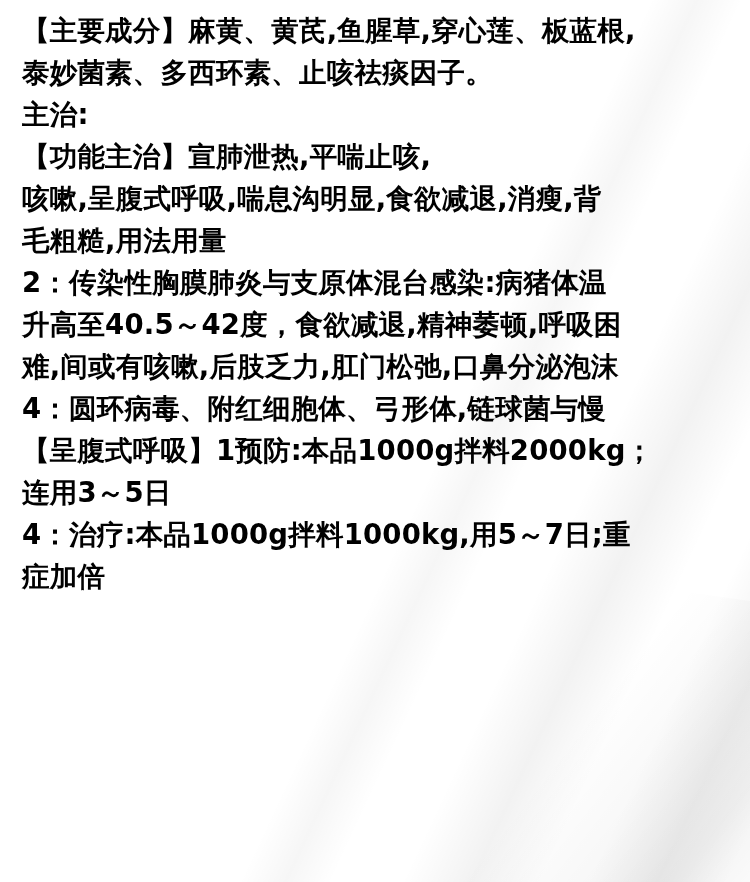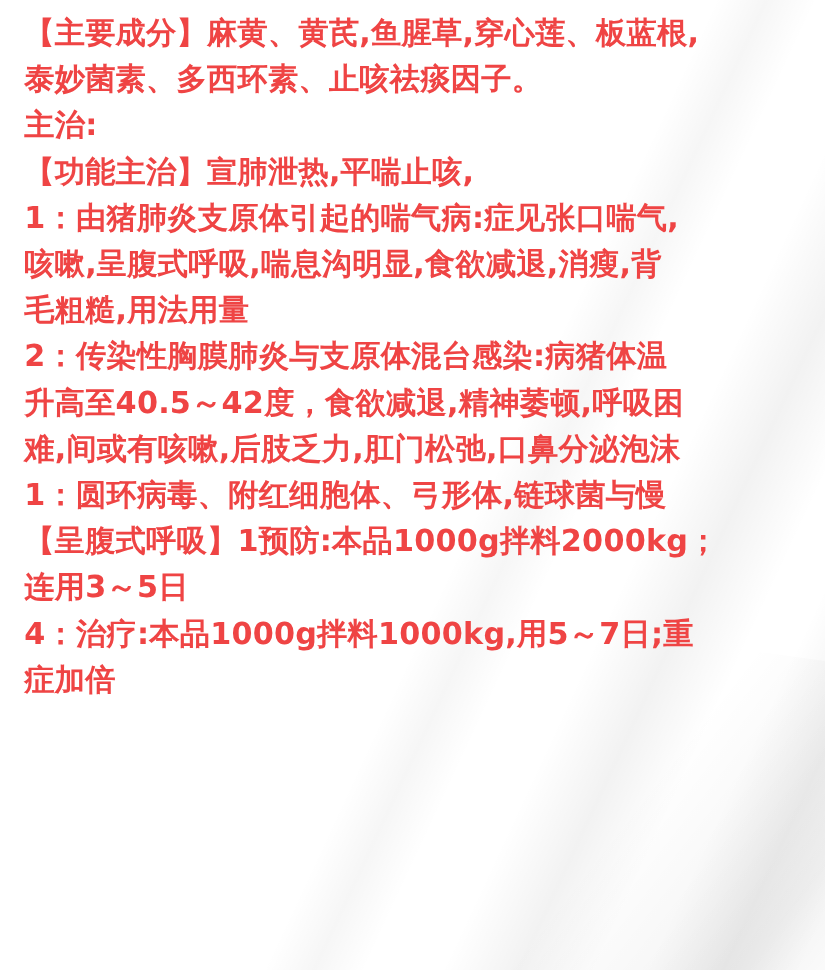--- a/index.html
+++ b/index.html
@@ -35,44 +35,43 @@
     background: linear-gradient(120deg, rgba(0,0,0,0.00) 40%, rgba(0,0,0,0.05) 70%, rgba(0,0,0,0.00) 86%);
     transform: rotate(8deg);
   }
   .doc {
     position: relative;
     z-index: 1;
     padding: 10px 14px 0 22px;
     box-sizing: border-box;
   }
   .para {
-    color: #ef4444;
+    color: #000000;
     font-weight: 700;
     font-size: 27.5px;
     line-height: 41px;
     letter-spacing: 0.2px;
     text-align: left;
     margin: 0 0 1px 0;
     white-space: pre-wrap;
   }
 </style>
 </head>
 <body>
 
 <div class="bg-streaks"></div>
 
 <div class="doc">
   <p class="para">【主要成分】麻黄、黄芪,鱼腥草,穿心莲、板蓝根,</p>
   <p class="para">泰妙菌素、多西环素、止咳祛痰因子。</p>
   <p class="para">主治:</p>
   <p class="para">【功能主治】宣肺泄热,平喘止咳,</p>
-  <p class="para">1：由猪肺炎支原体引起的喘气病:症见张口喘气,</p>
   <p class="para">咳嗽,呈腹式呼吸,喘息沟明显,食欲减退,消瘦,背</p>
   <p class="para">毛粗糙,用法用量</p>
   <p class="para">2：传染性胸膜肺炎与支原体混台感染:病猪体温</p>
   <p class="para">升高至40.5～42度，食欲减退,精神萎顿,呼吸困</p>
   <p class="para">难,间或有咳嗽,后肢乏力,肛门松弛,口鼻分泌泡沫</p>
-  <p class="para">1：圆环病毒、附红细胞体、弓形体,链球菌与慢</p>
+  <p class="para">4：圆环病毒、附红细胞体、弓形体,链球菌与慢</p>
   <p class="para">【呈腹式呼吸】1预防:本品1000g拌料2000kg；</p>
   <p class="para">连用3～5日</p>
   <p class="para">4：治疗:本品1000g拌料1000kg,用5～7日;重</p>
   <p class="para">症加倍</p>
 </div>
 
 </body></html>

